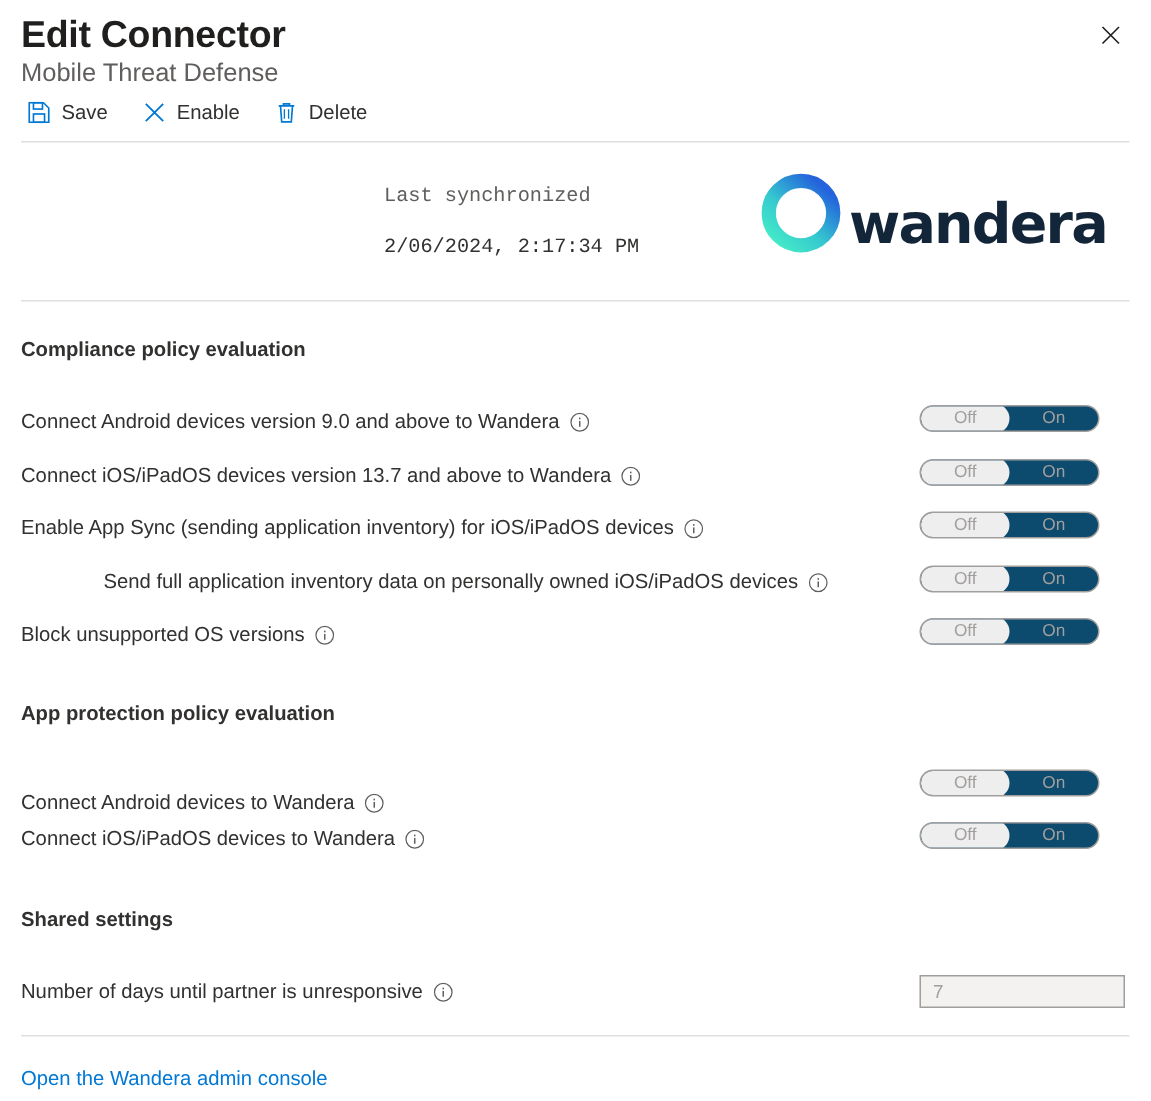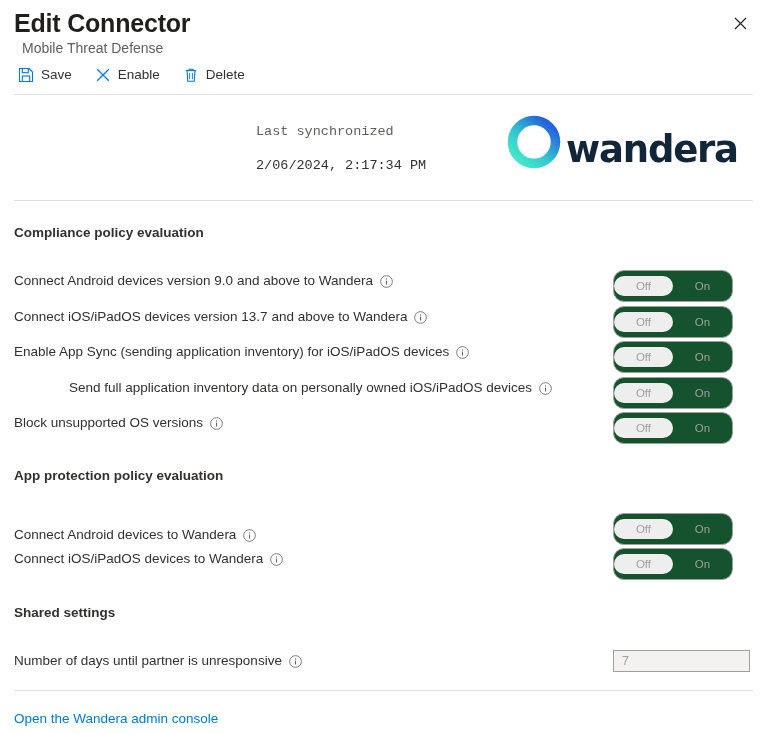--- a/index.html
+++ b/index.html
@@ -31,25 +31,24 @@
   }
   .page-title {
     font-size: 25px;
     font-weight: 600;
     color: #201f1e;
     letter-spacing: -0.2px;
     line-height: 30px;
     margin: 0;
   }
   .page-subtitle {
-    font-size: 14px;
+    font-size: 17px;
     color: #605e5c;
     margin-top: 3px;
     line-height: 15px;
-    margin-left: 8px;
   }
 
   .close-btn {
     position: absolute;
     right: 12px;
     top: 8px;
     width: 30px;
     height: 30px;
     display: flex;
     align-items: center;
@@ -184,24 +183,24 @@
     flex: 0 0 13px;
     display: block;
     cursor: pointer;
   }
 
   
   .toggle {
     position: absolute;
     left: 613px;
     width: 120px;
-    height: 32px;
+    height: 18px;
     border: 1px solid #a19f9d;
     border-radius: 11px;
-    background: #14532d;
+    background: #0c4a6e;
     box-sizing: border-box;
     display: flex;
     align-items: center;
     cursor: pointer;
     overflow: hidden;
   }
   .toggle .seg {
     flex: 1 1 50%;
     text-align: center;
     font-size: 11.5px;

